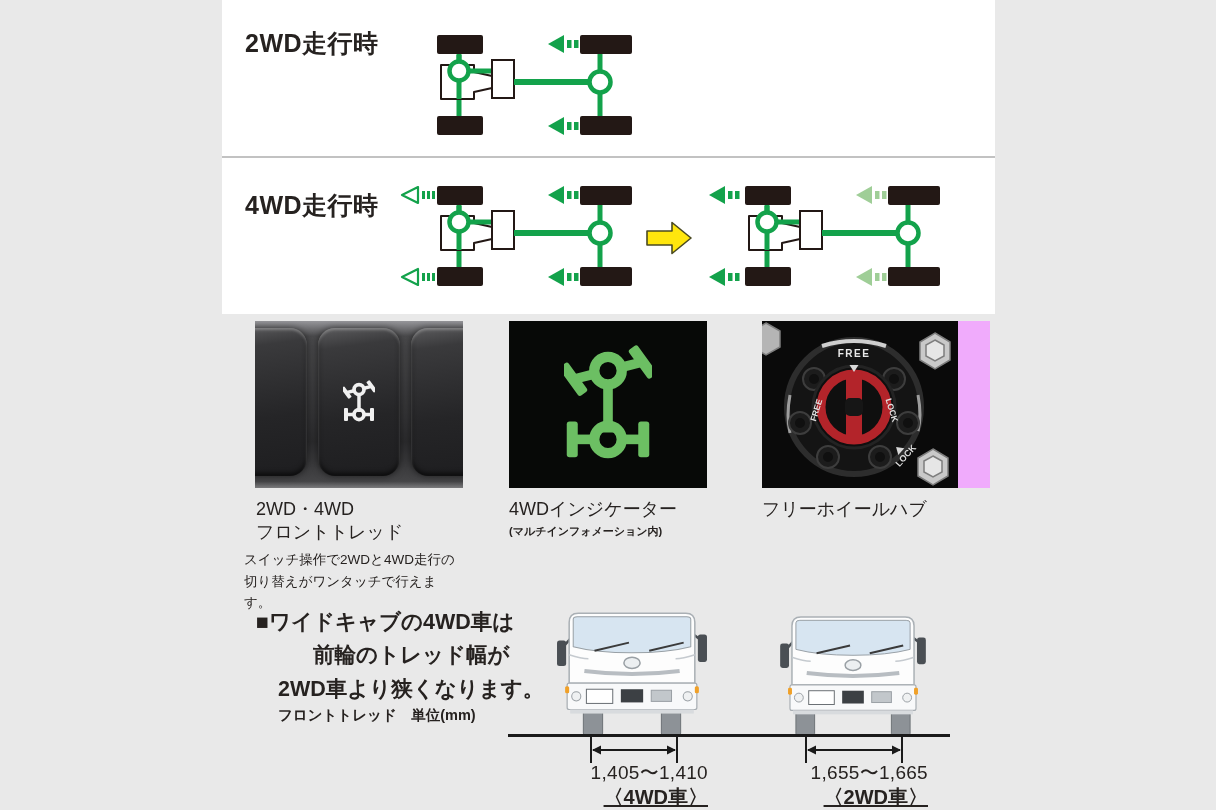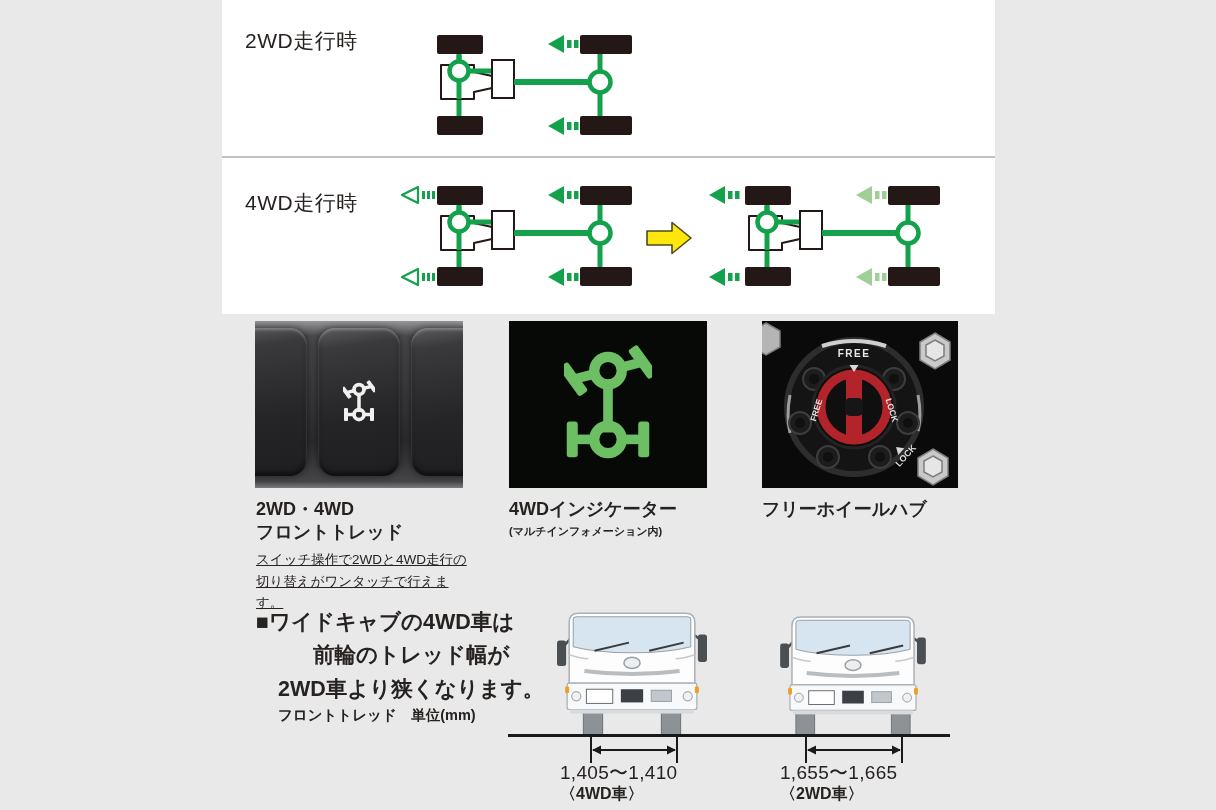--- a/index.html
+++ b/index.html
@@ -5,44 +5,44 @@
   html,body{margin:0;padding:0;}
   body{font-family:"Liberation Sans","DejaVu Sans",sans-serif;}
   .page{position:relative;width:1216px;height:810px;background:#e9e9e9;overflow:hidden;color:#262220;}
   .abs{position:absolute;}
 
   
   .panel{position:absolute;left:222px;width:773px;background:#fff;}
   .panel-2wd{top:0;height:156px;}
   .panel-4wd{top:158px;height:156px;}
   .panel-divider{position:absolute;left:222px;top:156px;width:773px;height:2px;background:#c2c2c2;}
-  .mode-label{position:absolute;font-size:21px;font-weight:400;letter-spacing:.5px;white-space:nowrap;}
+  .mode-label{position:absolute;font-size:25px;font-weight:700;letter-spacing:.5px;white-space:nowrap;}
 
   
   .photo{position:absolute;top:321px;height:167px;overflow:hidden;}
   .photo-switch{left:255px;width:208px;background:linear-gradient(#96969a,#4a4a4c 9%,#2c2c2e 72%,#454547 96%,#7b7b7d);}
   .switch-row{position:absolute;left:-30px;right:-30px;top:7px;bottom:12px;display:flex;gap:11px;}
   .switch-btn{flex:1;border-radius:17px;background:linear-gradient(172deg,#5c5c5e 0%,#3a3a3c 14%,#252527 60%,#1e1e20 100%);box-shadow:inset 0 2px 3px rgba(255,255,255,.3),inset 0 -3px 5px rgba(0,0,0,.65),0 0 7px rgba(0,0,0,.55);display:flex;align-items:center;justify-content:center;}
   .photo-indicator{left:509px;width:198px;background:#070907;display:flex;align-items:center;justify-content:center;}
-  .photo-hub{left:762px;width:196px;background:#f0abfc;}
-
-  
-  .cap-title{position:absolute;font-size:18px;font-weight:700;line-height:1.28;white-space:nowrap;}
+  .photo-hub{left:762px;width:228px;background:#f0abfc;}
+
+  
+  .cap-title{position:absolute;font-size:18px;font-weight:400;line-height:1.28;white-space:nowrap;}
   .cap-sub{position:absolute;font-size:11px;font-weight:600;white-space:nowrap;}
   .cap-desc{position:absolute;font-size:13.5px;line-height:1.6;}
 
   
   .note{position:absolute;left:256px;top:606px;font-size:21.5px;font-weight:700;line-height:1.55;}
   .note .ind{padding-left:22px;text-align:center;}
   .note-caption{position:absolute;left:278px;top:706px;font-size:14.5px;font-weight:600;text-align:right;}
 
   
   .ground-line{position:absolute;left:508px;top:734px;width:442px;height:3px;background:#1a1a1a;}
-  .tread-value{position:absolute;font-size:19px;text-align:left;width:148px;letter-spacing:.3px;}
-  .tread-label{position:absolute;font-size:16px;font-weight:600;text-align:left;width:148px;}
+  .tread-value{position:absolute;font-size:19px;text-align:right;width:148px;letter-spacing:.3px;}
+  .tread-label{position:absolute;font-size:20px;font-weight:600;text-align:right;width:148px;text-decoration:underline;}
   svg{display:block;}
 </style>
 </head>
 <body>
 
 <div class="page">
 
   <div class="panel panel-2wd"></div>
   <div class="panel-divider"></div>
   <div class="panel panel-4wd"></div>
@@ -256,21 +256,21 @@
         <text x="143" y="138" text-anchor="middle" font-size="9" font-weight="bold" fill="#dcdcdc">LOCK</text>
         <path d="M143,122 L138.5,129 H147.5 Z" fill="#d8d8d8"></path>
       </g>
     </svg>
   </div>
 
   <div class="cap-title" style="left:256px;top:498px;">
     <div>2WD・4WD</div>
     <div>フロントトレッド</div>
   </div>
-  <div class="cap-desc" style="left:256px;top:549px;width:214px;text-decoration:underline;">スイッチ操作で2WDと4WD走行の切り替えがワンタッチで行えます。</div>
+  <div class="cap-desc" style="left:244px;top:549px;width:214px;">スイッチ操作で2WDと4WD走行の切り替えがワンタッチで行えます。</div>
 
   <div class="cap-title" style="left:509px;top:498px;">4WDインジケーター</div>
   <div class="cap-sub" style="left:509px;top:524px;">(マルチインフォメーション内)</div>
 
   <div class="cap-title" style="left:762px;top:498px;">フリーホイールハブ</div>
 
   <div class="note">
     <div>■ワイドキャブの4WD車は</div>
     <div class="ind">前輪のトレッド幅が</div>
     <div class="ind">2WD車より狭くなります。</div>

